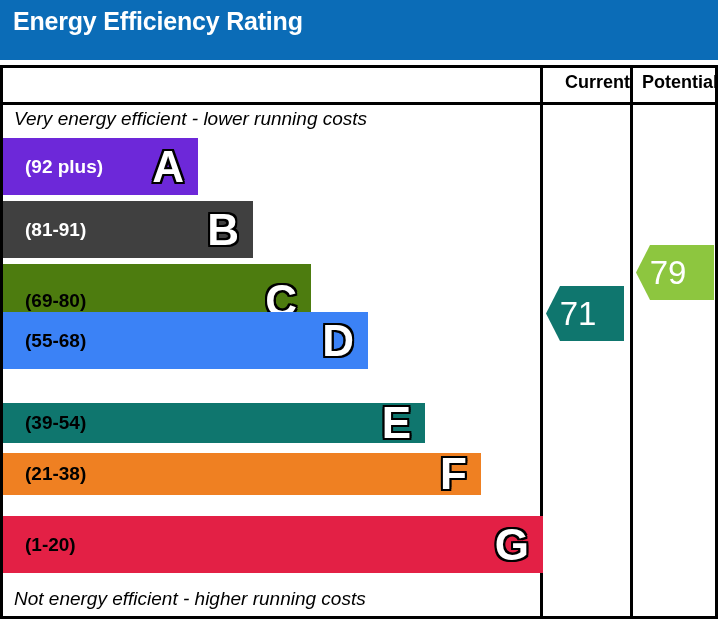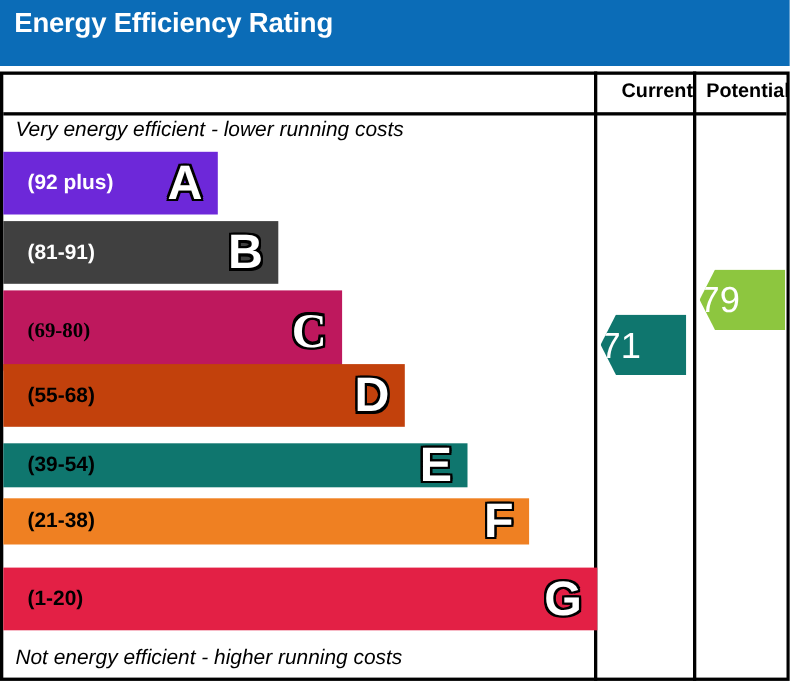--- a/index.html
+++ b/index.html
@@ -128,21 +128,21 @@
        0   -2px 0 #000, 0    2px 0 #000;
   }
 
   
   .rating-arrow {
     position: absolute;
     box-sizing: border-box;
     clip-path: polygon(18% 0%, 100% 0%, 100% 100%, 18% 100%, 0% 50%);
     display: flex;
     align-items: center;
-    justify-content: flex-start;
+    justify-content: center;
   }
   .rating-value {
     font-size: 33px;
     color: #ffffff;
     padding-right: 14px;
     line-height: 1;
   }
 </style>
 </head>
 <body>
@@ -167,26 +167,26 @@
   <div class="band" id="band-0" style="top: 138px; height: 57px; width: 195px; background: #6d28d9;">
     <span class="band-range" style="color: rgb(255, 255, 255);">(92 plus)</span>
     <span class="band-letter" style="right: 14px;">A</span>
   </div>
 
   <div class="band" id="band-1" style="top: 201px; height: 57px; width: 250px; background: #404040;">
     <span class="band-range" style="color: rgb(255, 255, 255);">(81-91)</span>
     <span class="band-letter" style="right: 14px;">B</span>
   </div>
 
-  <div class="band" id="band-2" style="top: 264px; height: 73px; width: 308px; background: #be185d; font-family: Liberation Serif, serif;">
+  <div class="band" id="band-2" style="top: 264px; height: 73px; width: 308px; background: #4d7c0f;">
     <span class="band-range" style="color: rgb(0, 0, 0);">(69-80)</span>
     <span class="band-letter" style="right: 14px;">C</span>
   </div>
 
-  <div class="band" id="band-3" style="top: 331px; height: 57px; width: 365px; background: #c2410c;">
+  <div class="band" id="band-3" style="top: 312px; height: 57px; width: 365px; background: #3b82f6;">
     <span class="band-range" style="color: rgb(0, 0, 0);">(55-68)</span>
     <span class="band-letter" style="right: 14px;">D</span>
   </div>
 
   <div class="band" id="band-4" style="top: 403px; height: 40px; width: 422px; background: #0f766e;">
     <span class="band-range" style="color: rgb(0, 0, 0);">(39-54)</span>
     <span class="band-letter" style="right: 14px;">E</span>
   </div>
 
   <div class="band" id="band-5" style="top: 453px; height: 42px; width: 478px; background: rgb(239, 128, 34);">

